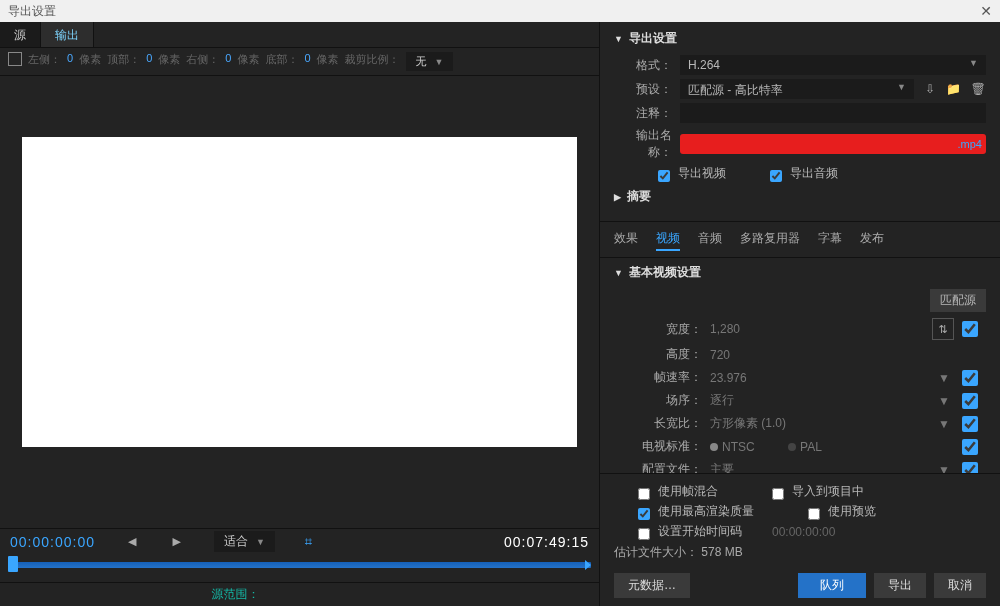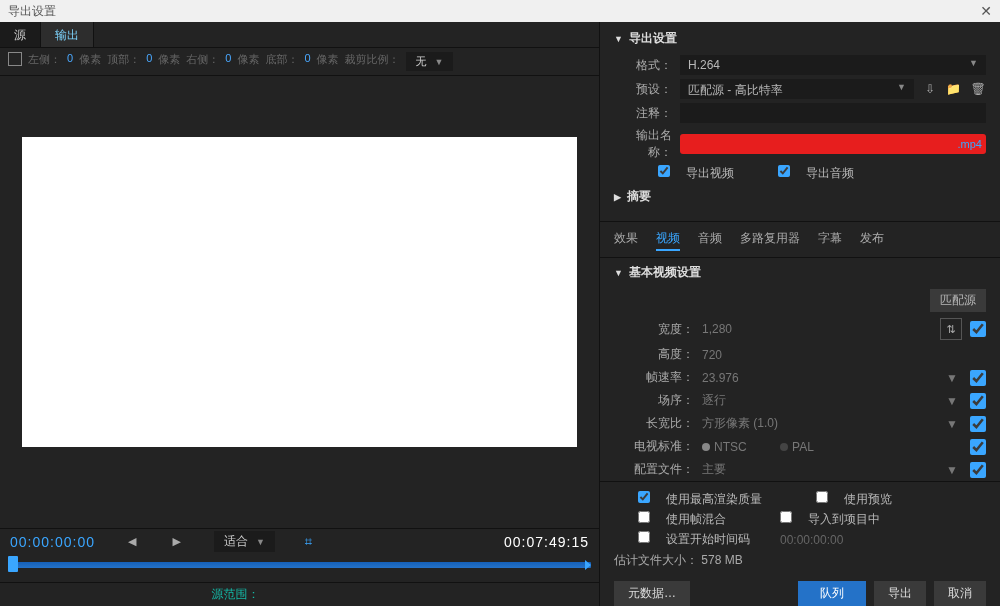--- a/index.html
+++ b/index.html
@@ -36,41 +36,41 @@
   .section-hdr { display: flex; align-items: center; gap: 6px; font-weight: bold; color: #ddd; margin-bottom: 8px; }
   .tri { font-size: 9px; }
   .row { display: flex; align-items: center; margin: 4px 0; gap: 8px; }
   .row .lbl { width: 58px; text-align: right; color: #aaa; }
   .dd { flex: 1; background: #1b1b1b; padding: 3px 8px; display: flex; align-items: flex-start; justify-content: space-between; height: 20px; }
   .dd .caret { font-size: 9px; color: #888; }
   .icon-sm { width: 16px; height: 16px; display: inline-flex; align-items: center; justify-content: center; color: #aaa; cursor: pointer; }
   .comment-input { flex: 1; background: #1b1b1b; height: 20px; }
   .output-name { flex: 1; height: 20px; background: #e71e1e; border-radius: 3px; position: relative; display: flex; align-items: center; justify-content: flex-end; padding-right: 4px; }
   .output-ext { color: #3aa6ff; font-size: 11px; }
-  .cb { display: flex; align-items: flex-start; gap: 16px; padding-left: 24px; }
+  .cb { display: flex; align-items: flex-end; gap: 8px; padding-left: 24px; }
   .cb input { accent-color: #3aa6ff; width: 12px; height: 12px; }
   .tabs2 { display: flex; gap: 18px; padding: 6px 14px; border-bottom: 1px solid #111; }
   .tab2 { color: #aaa; cursor: pointer; padding: 2px 0; }
   .tab2.active { color: #3aa6ff; border-bottom: 2px solid #3aa6ff; }
   .scroll-area { flex: 1; overflow-y: auto; padding: 6px 14px 0; }
   .scroll-area::-webkit-scrollbar { width: 8px; }
   .scroll-area::-webkit-scrollbar-thumb { background: #444; }
-  .video-row { display: flex; align-items: center; margin: 6px 0; gap: 8px; }
+  .video-row { display: flex; align-items: center; margin: 6px 8px; gap: 8px; }
   .video-row .lbl2 { width: 80px; text-align: right; color: #aaa; }
   .video-row .val2 { color: #777; flex: 1; }
   .video-row .dd2 { flex: 1; background: transparent; color: #777; display: flex; justify-content: space-between; align-items: center; padding-right: 4px; }
   .match-btn { background: #3a3a3a; padding: 3px 10px; margin-left: auto; }
   .link-icon { width: 22px; height: 22px; border: 1px solid #555; display: inline-flex; align-items: center; justify-content: center; font-size: 11px; color: #aaa; }
   .chk { width: 16px; height: 16px; accent-color: #3aa6ff; }
   .radio-dot { width: 8px; height: 8px; border-radius: 50%; background: #888; display: inline-block; margin-right: 4px; }
   .radio-dot.off { background: #444; }
   .bottom-opts { padding: 6px 14px; border-top: 1px solid #111; }
   .bottom-opts .row2 { display: flex; gap: 30px; margin: 3px 0; align-items: center; }
   .est { color: #aaa; margin-top: 4px; }
-  .action-bar { display: flex; gap: 8px; padding: 6px 14px 0; align-items: center; }
+  .action-bar { display: flex; gap: 8px; padding: 6px 14px 8px; align-items: center; }
   .btn { padding: 4px 14px; background: #3a3a3a; color: #ddd; cursor: pointer; }
   .btn.primary { background: #2472c8; color: #fff; padding: 4px 22px; }
   .sep-r { color: #14b8a6; }
 </style>
 </head>
 <body>
 
 <div class="title-bar">
   <span>导出设置</span>
   <span class="close">✕</span>
@@ -249,36 +249,36 @@
             <span>主要</span>
             <span class="caret">▼</span>
           </span>
         <input type="checkbox" class="chk" checked="" style="">
       </div>
     </div>
 
     <div class="bottom-opts">
       <div class="row2">
         <label class="cb">
+            <input type="checkbox" style="">
+            <span>使用帧混合</span>
+          </label>
+        <label class="cb">
+            <input type="checkbox" style="">
+            <span>导入到项目中</span>
+          </label>
+      </div>
+      <div class="row2">
+        <label class="cb">
             <input type="checkbox" checked="" style="">
             <span>使用最高渲染质量</span>
           </label>
         <label class="cb">
             <input type="checkbox" style="">
             <span>使用预览</span>
-          </label>
-      </div>
-      <div class="row2">
-        <label class="cb">
-            <input type="checkbox" style="">
-            <span>使用帧混合</span>
-          </label>
-        <label class="cb">
-            <input type="checkbox" style="">
-            <span>导入到项目中</span>
           </label>
       </div>
       <div class="row2">
         <label class="cb">
             <input type="checkbox" style="">
             <span>设置开始时间码</span>
           </label>
         <span style="color:#666">00:00:00:00</span>
       </div>
       <div class="est"><span>估计文件大小：</span> <span>578 MB</span></div>

